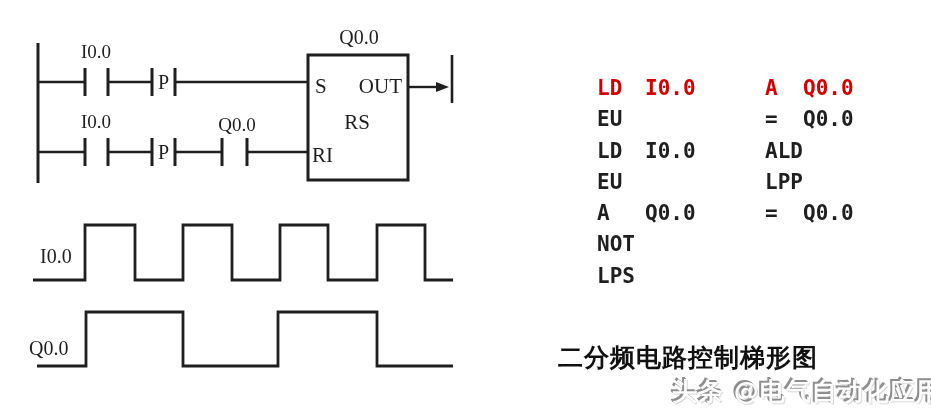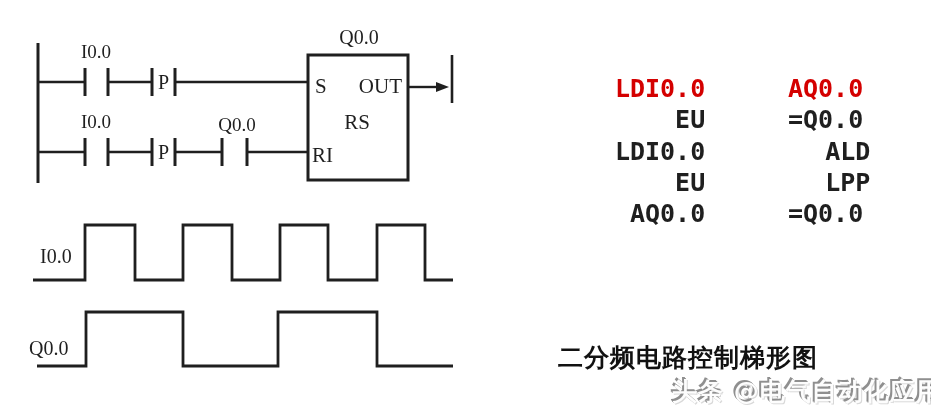--- a/index.html
+++ b/index.html
@@ -4,35 +4,34 @@
 <style>
   * { margin: 0; padding: 0; box-sizing: border-box; }
   html, body { background: #ffffff; }
   .stage {
     position: relative;
     width: 931px;
     height: 415px;
     background: #ffffff;
     overflow: hidden;
     font-family: "Liberation Serif", serif;
-    text-align: right;
   }
   svg text {
     font-family: "Liberation Serif", serif;
     fill: #1f1f1f;
   }
   .ladder-svg { position: absolute; left: 0; top: 0; }
 
   
   .il-col {
     position: absolute;
     top: 73px;
     font-family: "DejaVu Sans Mono", "Liberation Mono", monospace;
     font-weight: bold;
-    font-size: 25px;
+    font-size: 21px;
     color: #1f1f1f;
   }
   .il-left  { left: 597px; }
   .il-right { left: 765px; }
   .il-row { height: 31.3px; line-height: 31.3px; white-space: pre; }
   .il-row .op { display: inline-block; }
   .il-left  .il-row .op { width: 48px; }
   .il-right .il-row .op { width: 38px; }
   .il-row.red { color: #d40000; }
 
@@ -116,20 +115,22 @@
         <polyline points="37,366 86,366 86,312 183,312 183,366 278,366 278,312 377,312 377,366 453,366" fill="none" stroke="#1f1f1f" stroke-width="2.8"></polyline>
       </g>
   </svg>
 
   <div class="il-col il-left" id="il-left">
       <div class="il-row red"><span class="op">LD</span><span class="operand">I0.0</span></div>
       <div class="il-row"><span class="op">EU</span><span class="operand"></span></div>
       <div class="il-row"><span class="op">LD</span><span class="operand">I0.0</span></div>
       <div class="il-row"><span class="op">EU</span><span class="operand"></span></div>
       <div class="il-row"><span class="op">A</span><span class="operand">Q0.0</span></div>
+      <div class="il-row"><span class="op">NOT</span><span class="operand"></span></div>
+      <div class="il-row"><span class="op">LPS</span><span class="operand"></span></div>
     </div>
   <div class="il-col il-right" id="il-right">
       <div class="il-row red"><span class="op">A</span><span class="operand">Q0.0</span></div>
       <div class="il-row"><span class="op">=</span><span class="operand">Q0.0</span></div>
       <div class="il-row"><span class="op">ALD</span><span class="operand"></span></div>
       <div class="il-row"><span class="op">LPP</span><span class="operand"></span></div>
       <div class="il-row"><span class="op">=</span><span class="operand">Q0.0</span></div>
     </div>
 
   <div class="caption">二分频电路控制梯形图</div>

